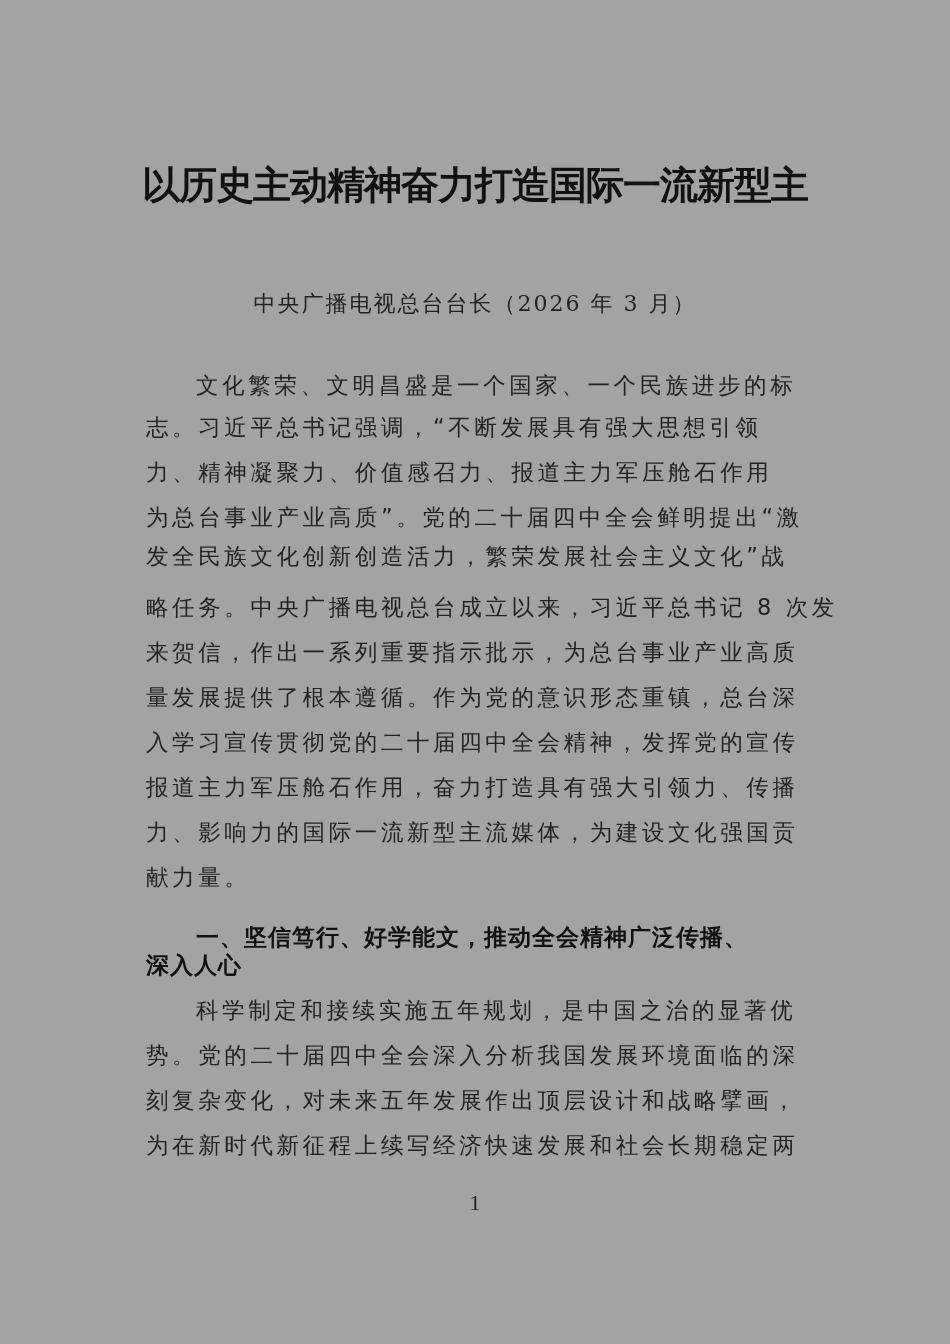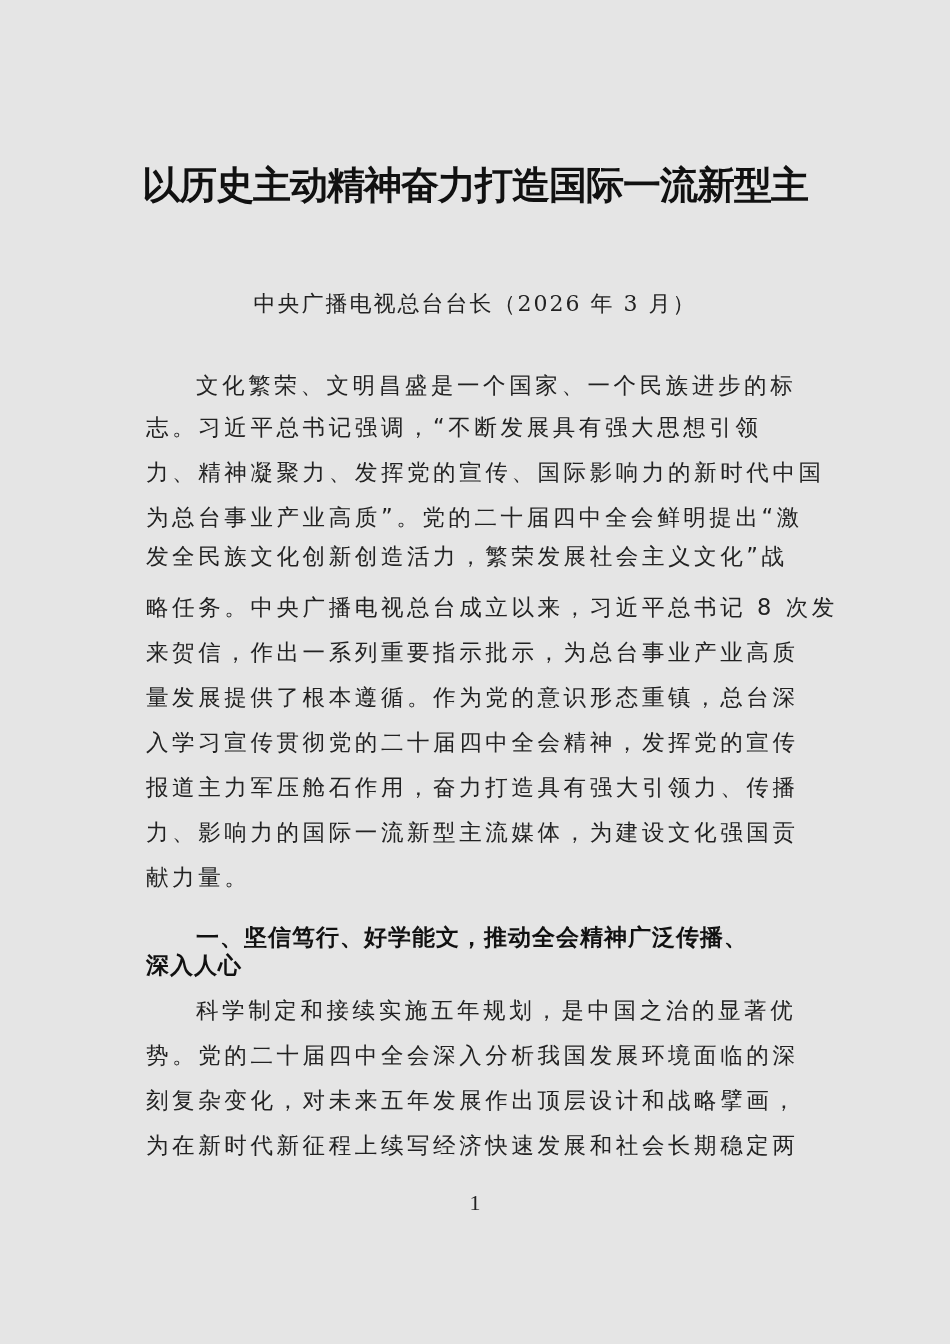--- a/index.html
+++ b/index.html
@@ -12,21 +12,21 @@
       height: 1344px;
       position: relative;
       overflow: hidden;
       color: #111111;
     }
     .page {
       position: absolute;
       left: 0; top: 0;
       width: 950px;
       height: 1344px;
-      background: #e5e5e5;
+      background: #a3a3a3;
     }
     .title {
       position: absolute;
       left: 0;
       width: 950px;
       text-align: center;
       font-family: "DejaVu Serif", "Liberation Serif", serif;
       font-weight: bold;
       font-size: 38px;
       letter-spacing: -1px;
@@ -85,21 +85,21 @@
 
 <div class="page">
 
   <div class="title l1">以历史主动精神奋力打造国际一流新型主</div>
 
   <div class="subtitle">中央广播电视总台台长（2026 年 3 月）</div>
 
   <div>
     <div class="body-line indent" style="top:370px">文化繁荣、文明昌盛是一个国家、一个民族进步的标</div>
     <div class="body-line" style="top:412px">志。习近平总书记强调，“不断发展具有强大思想引领</div>
-    <div class="body-line" style="top:457px">力、精神凝聚力、发挥党的宣传、国际影响力的新时代中国</div>
+    <div class="body-line" style="top:457px">力、精神凝聚力、价值感召力、报道主力军压舱石作用</div>
     <div class="body-line" style="top:502px">为总台事业产业高质”。党的二十届四中全会鲜明提出“激</div>
     <div class="body-line" style="top:541px">发全民族文化创新创造活力，繁荣发展社会主义文化”战</div>
     <div class="body-line" style="top:592px">略任务。中央广播电视总台成立以来，习近平总书记 8 次发</div>
     <div class="body-line" style="top:637px">来贺信，作出一系列重要指示批示，为总台事业产业高质</div>
     <div class="body-line" style="top:682px">量发展提供了根本遵循。作为党的意识形态重镇，总台深</div>
     <div class="body-line" style="top:727px">入学习宣传贯彻党的二十届四中全会精神，发挥党的宣传</div>
     <div class="body-line" style="top:772px">报道主力军压舱石作用，奋力打造具有强大引领力、传播</div>
     <div class="body-line" style="top:817px">力、影响力的国际一流新型主流媒体，为建设文化强国贡</div>
     <div class="body-line" style="top:862px">献力量。</div>
   </div>

